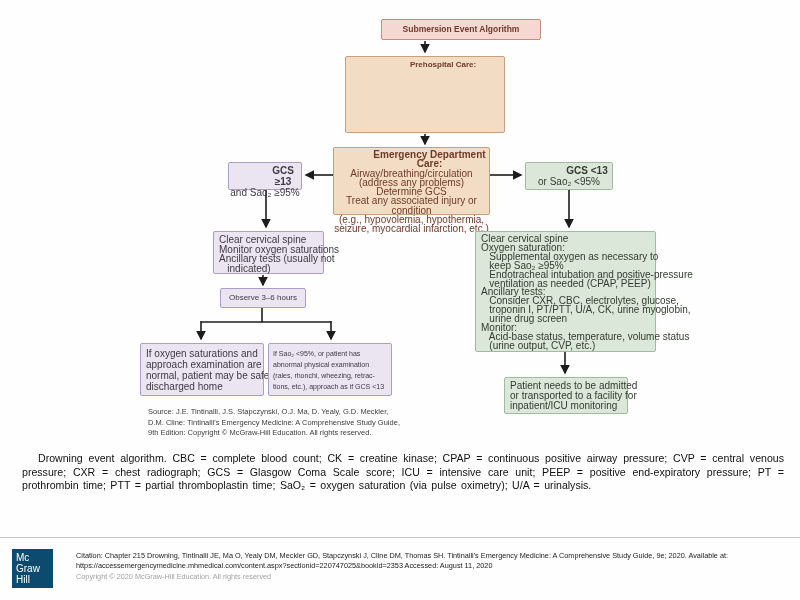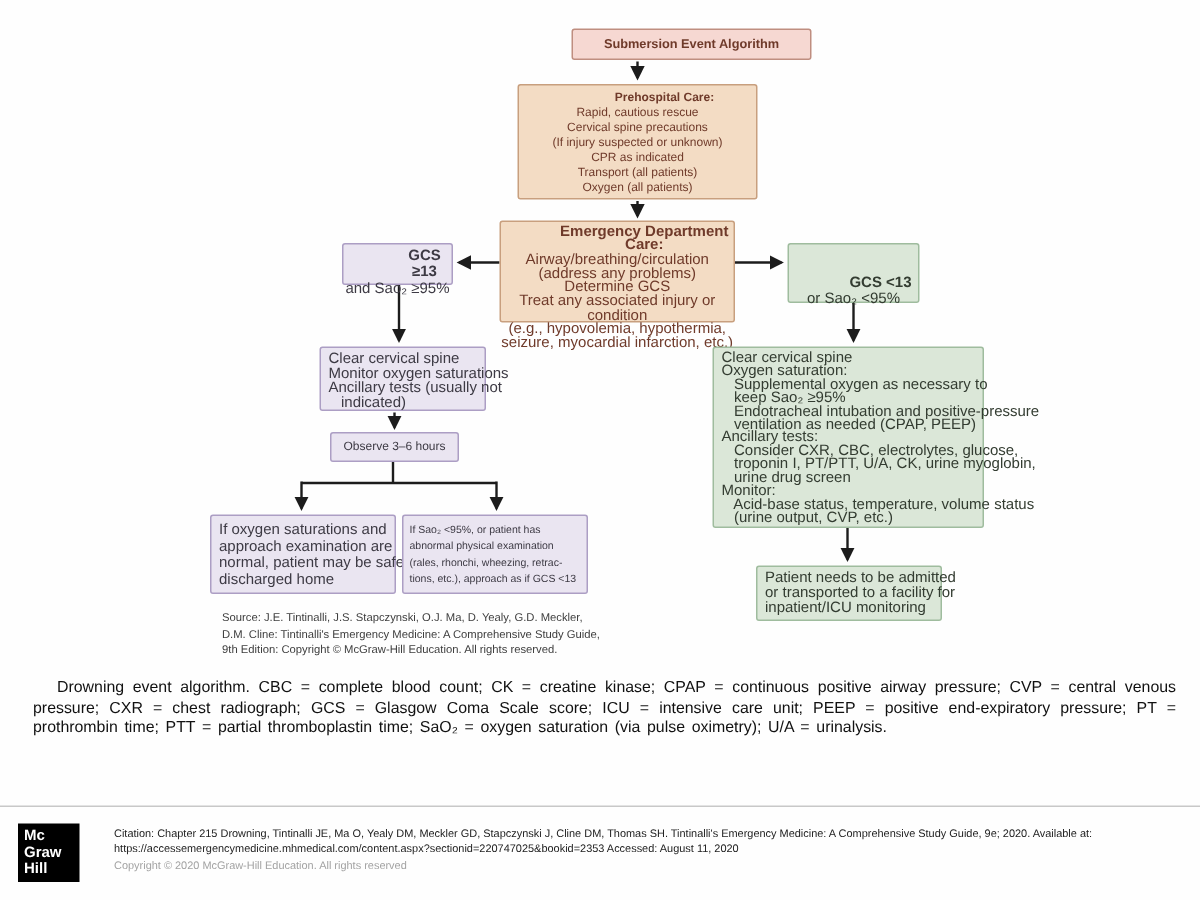--- a/index.html
+++ b/index.html
@@ -20,38 +20,38 @@
   .pink{background:#f6d8d2;border-color:#bf8e80;color:#6f3a2a;}
   .tan{background:#f3dcc4;border-color:#c89f7e;color:#6f3a2a;}
   .lav{background:#eae5f1;border-color:#ac9ec4;color:#3d3a44;}
   .grn{background:#dbe7d8;border-color:#9fbc9e;color:#333c31;}
   .ctr{text-align:center;}
   .bold{font-weight:bold;margin-left:36px;}
   #title-box{left:345px;top:19px;width:160px;height:21px;line-height:19px;font-size:8.5px;}
   #prehospital-box{left:345px;top:56px;width:160px;height:77px;padding-top:3px;font-size:8px;line-height:10px;}
   #ed-box{left:333px;top:147px;width:157px;height:68px;padding-top:2px;line-height:9.3px;}
   #gcs-high-box{left:228px;top:162px;width:74px;height:28px;padding-top:2px;line-height:11px;}
-  #gcs-low-box{left:525px;top:162px;width:88px;height:40px;padding-top:20px;line-height:11px;}
+  #gcs-low-box{left:525px;top:162px;width:88px;height:28px;padding-top:2px;line-height:11px;}
   #clear-spine-box{left:213px;top:231px;width:111px;height:43px;padding:3px 5px;}
   #observe-box{left:220px;top:288px;width:86px;height:20px;line-height:18px;font-size:8px;}
   #discharge-box{left:140px;top:343px;width:124px;height:53px;padding:4px 5px;line-height:11px;}
   #abnormal-box{left:268px;top:343px;width:124px;height:53px;padding:4px 4px;line-height:11px;font-size:7px;}
   #icu-box{left:475px;top:231px;width:181px;height:121px;padding:3px 5px;line-height:8.9px;}
   #admit-box{left:504px;top:377px;width:124px;height:37px;padding:3px 5px;line-height:10px;}
   
   #source-block{left:148px;top:407px;font-size:7.5px;line-height:10.5px;color:#3d3d3d;}
   #caption-block{
     left:22px;top:452px;width:762px;font-size:10.6px;line-height:13.6px;
     color:#111;text-align:justify;text-indent:16px;word-spacing:1.5px;
   }
   
   #footer-divider{left:0;top:537px;width:800px;height:1px;background:#c8c8c8;}
   #mh-logo{
-    left:12px;top:549px;width:41px;height:39px;background:#000000;color:#fff;
-    font-weight:bold;font-size:10px;line-height:11px;padding:3px 0 0 4px;box-sizing:border-box;
+    left:12px;top:549px;width:41px;height:39px;background:#0c4a6e;color:#fff;
+    font-weight:normal;font-size:10px;line-height:11px;padding:3px 0 0 4px;box-sizing:border-box;
     white-space:pre;
   }
   #citation-block{left:76px;top:551px;width:686px;font-size:7.3px;line-height:9.8px;color:#222;}
   #citation-block .ital{margin-top:36px;}
   #copyright-line{color:#a3a3a3;margin-top:1px;}
 </style>
 </head>
 <body>
 
 <svg class="abs" width="800" height="600" viewBox="0 0 800 600" style="left:0;top:0;">
@@ -73,26 +73,20 @@
     <line x1="331" y1="321" x2="331" y2="339" marker-end="url(#ah)"></line>
     <line x1="569" y1="190" x2="569" y2="227" marker-end="url(#ah)"></line>
     <line x1="565" y1="352" x2="565" y2="373" marker-end="url(#ah)"></line>
   </g>
 </svg>
 
 <div id="title-box" class="box pink ctr bold">Submersion Event Algorithm</div>
 
 <div id="prehospital-box" class="box tan ctr">
   <div class="bold">Prehospital Care:</div>
-  <div class="prewrap">Rapid, cautious rescue
-Cervical spine precautions
-(If injury suspected or unknown)
-CPR as indicated
-Transport (all patients)
-Oxygen (all patients)</div>
 </div>
 
 <div id="ed-box" class="box tan ctr">
   <div class="bold">Emergency Department Care:</div>
   <div class="prewrap">Airway/breathing/circulation
 (address any problems)
 Determine GCS
 Treat any associated injury or condition
 (e.g., hypovolemia, hypothermia,
 seizure, myocardial infarction, etc.)</div>

